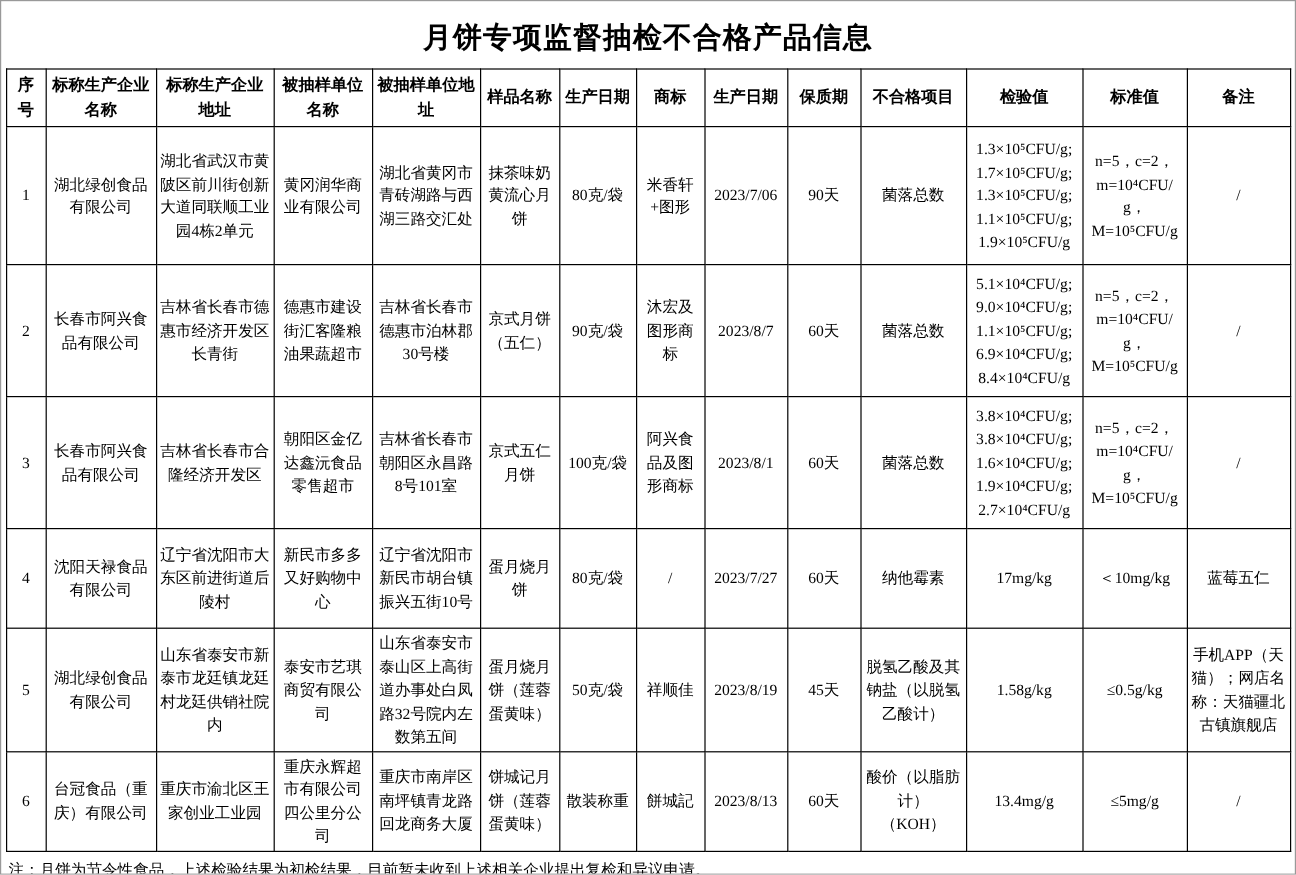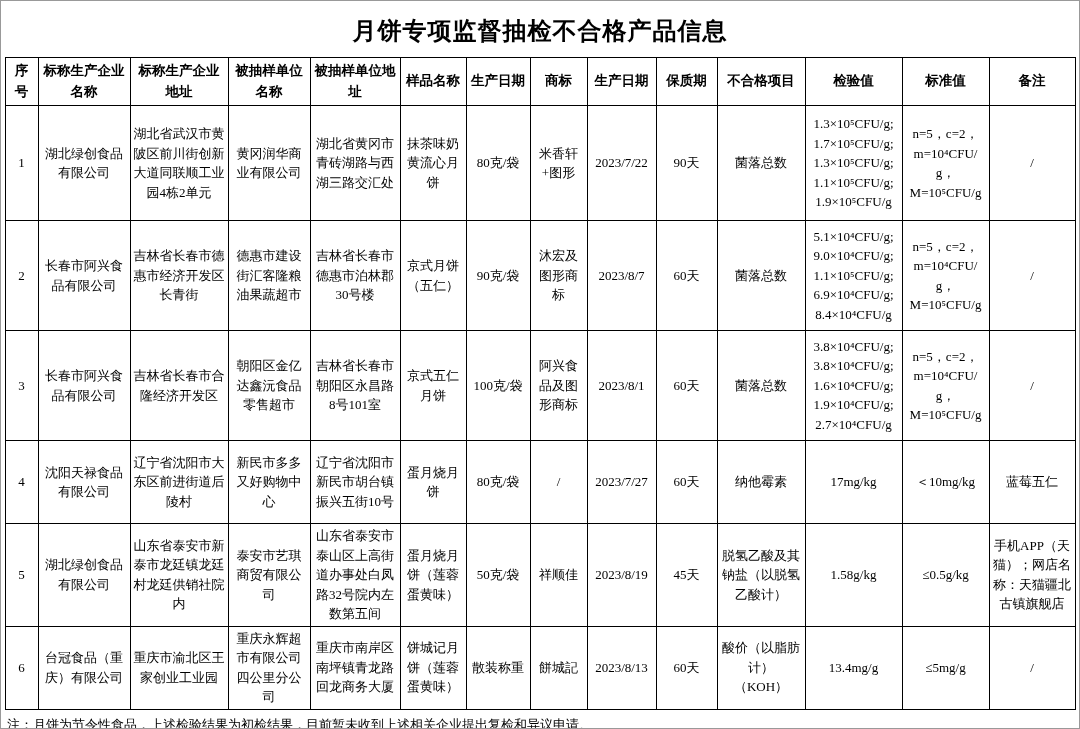--- a/index.html
+++ b/index.html
@@ -82,21 +82,21 @@
     <tbody>
       <tr>
         <td>1</td>
         <td>湖北绿创食品有限公司</td>
         <td>湖北省武汉市黄陂区前川街创新大道同联顺工业园4栋2单元</td>
         <td>黄冈润华商业有限公司</td>
         <td>湖北省黄冈市青砖湖路与西湖三路交汇处</td>
         <td>抹茶味奶黄流心月饼</td>
         <td>80克/袋</td>
         <td>米香轩+图形</td>
-        <td>2023/7/22</td>
+        <td>2023/7/06</td>
         <td>90天</td>
         <td>菌落总数</td>
         <td>1.3×10⁵CFU/g;
 1.7×10⁵CFU/g;
 1.3×10⁵CFU/g;
 1.1×10⁵CFU/g;
 1.9×10⁵CFU/g</td>
         <td>n=5，c=2，
 m=10⁴CFU/g，
 M=10⁵CFU/g</td>

